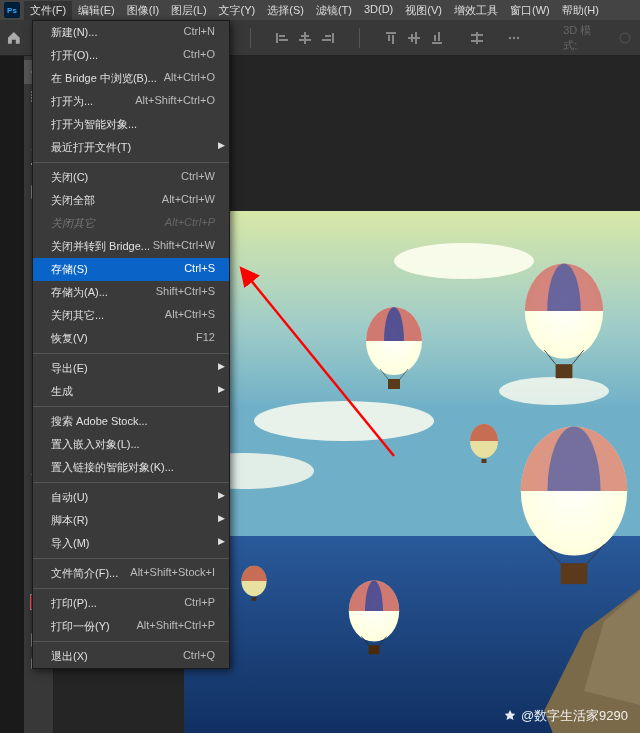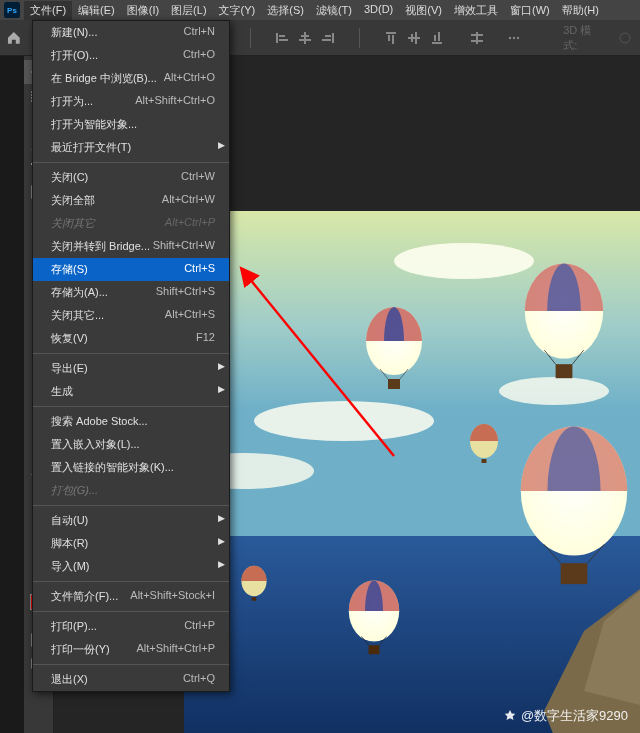--- a/index.html
+++ b/index.html
@@ -462,24 +462,20 @@
         <span class="shortcut"></span>
       </div>
       <div class="menu-item">
         <span>置入嵌入对象(L)...</span>
         <span class="shortcut"></span>
       </div>
       <div class="menu-item">
         <span>置入链接的智能对象(K)...</span>
         <span class="shortcut"></span>
       </div>
-      <div class="menu-item disabled">
-        <span>打包(G)...</span>
-        <span class="shortcut"></span>
-      </div>
       <div class="menu-sep"></div>
       <div class="menu-item">
         <span>自动(U)</span>
         <span class="shortcut"></span>
         <span class="sub">▶</span>
       </div>
       <div class="menu-item">
         <span>脚本(R)</span>
         <span class="shortcut"></span>
         <span class="sub">▶</span>

